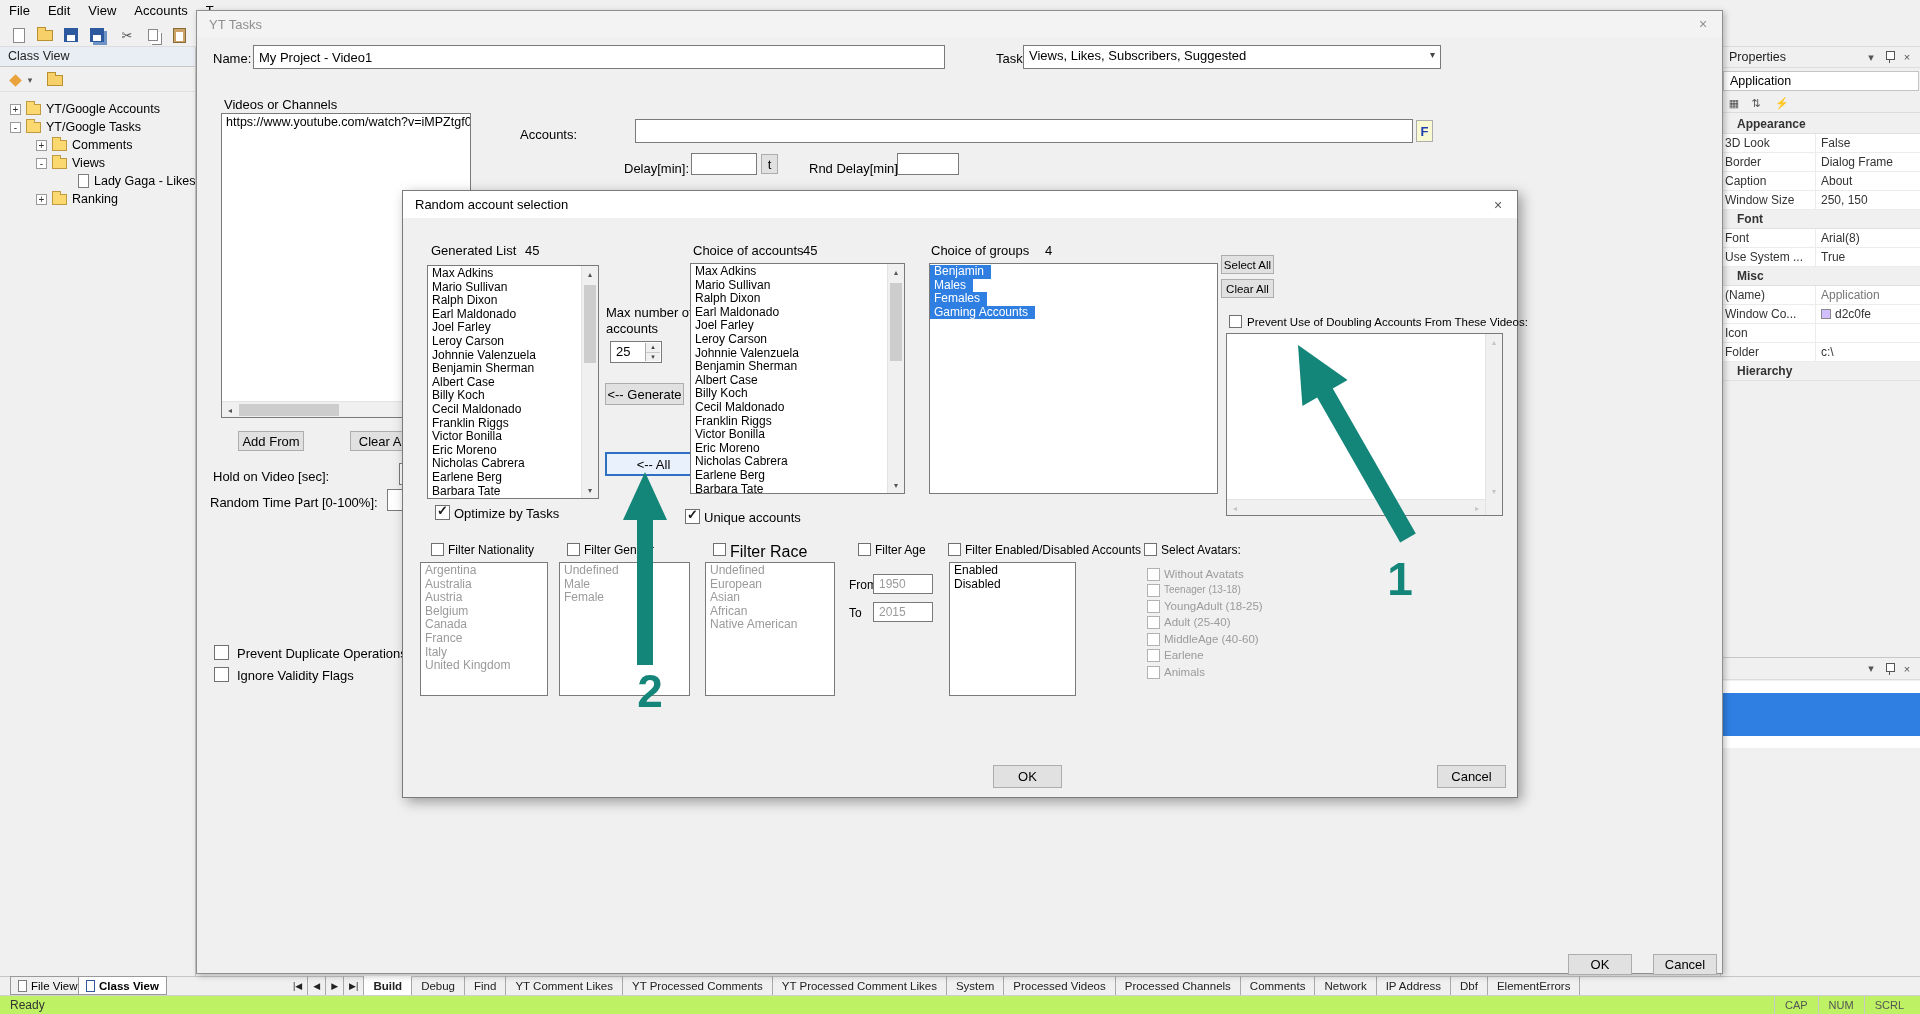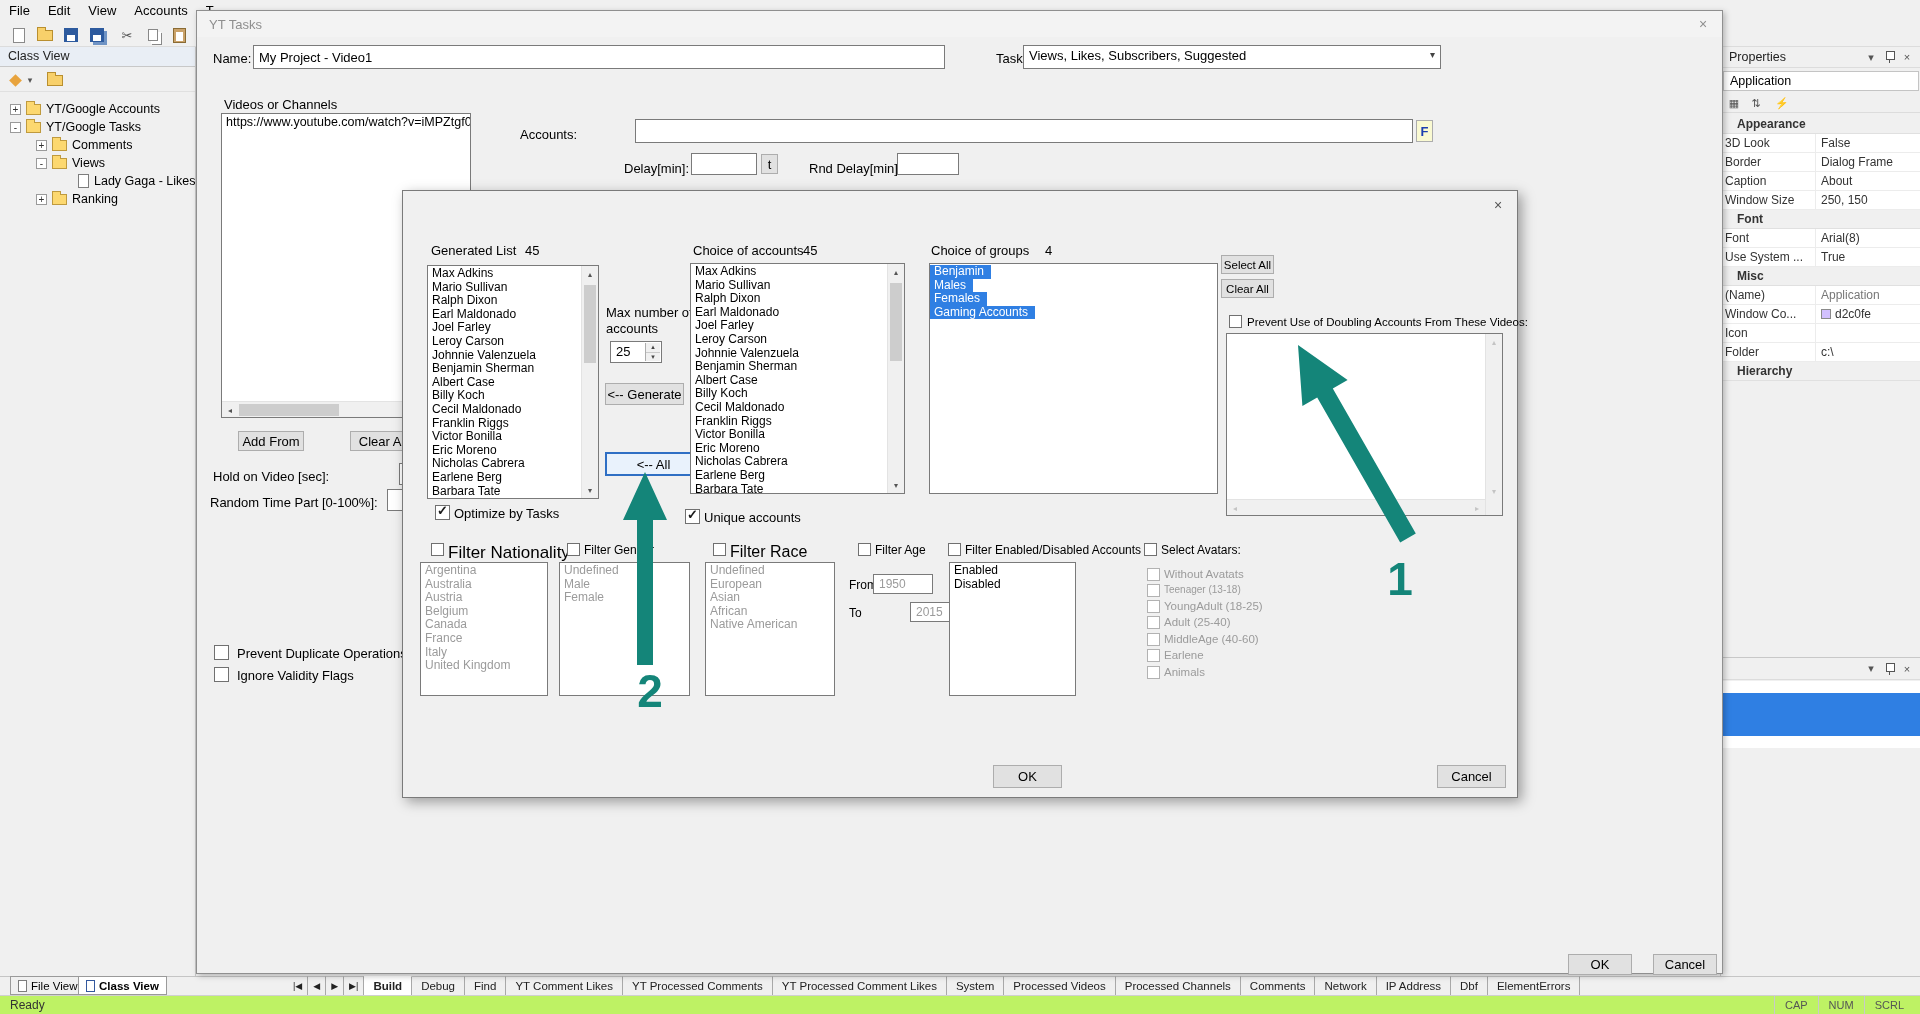--- a/index.html
+++ b/index.html
@@ -271,20 +271,23 @@
     <div class="cb" style="left:17px;top:634px"></div>
     <span class="lbl" style="left:40px;top:635px">Prevent Duplicate Operations</span>
     <div class="cb" style="left:17px;top:656px"></div>
     <span class="lbl" style="left:40px;top:657px">Ignore Validity Flags</span>
 
     <div class="btn" style="left:1371px;top:943px;width:64px;height:21px">OK</div>
     <div class="btn" style="left:1456px;top:943px;width:64px;height:21px">Cancel</div>
   </div>
 
   <div class="dialog" id="random-dialog" style="left:402px;top:190px;width:1116px;height:608px;z-index:20;box-shadow:4px 4px 12px rgba(0,0,0,0.35);border-color:#7a7a7a">
+    <div class="titlebar" style="height:27px;background:#fff;color:#000">
+      <span>Random account selection</span>
+    </div>
     <div class="close-btn" style="height:27px">×</div>
 
     <span class="lbl" style="left:28px;top:52px">Generated List</span>
     <span class="lbl" style="left:122px;top:52px">45</span>
     <div class="listbox" style="left:24px;top:74px;width:172px;height:234px">
       <div class="rows has-vsb">
           <div class="li-row">Max Adkins</div>
           <div class="li-row">Mario Sullivan</div>
           <div class="li-row">Ralph Dixon</div>
           <div class="li-row">Earl Maldonado</div>
@@ -379,21 +382,21 @@
     <div class="cb" style="left:32px;top:314px">
         <span class="mark">✓</span>
       </div>
     <span class="lbl" style="left:51px;top:315px">Optimize by Tasks</span>
     <div class="cb" style="left:282px;top:318px">
         <span class="mark">✓</span>
       </div>
     <span class="lbl" style="left:301px;top:319px">Unique accounts</span>
 
     <div class="cb" style="left:28px;top:352px;width:13px;height:13px"></div>
-    <span class="lbl" style="left:45px;top:352px;font-size:17px">Filter Nationality</span>
+    <span class="lbl" style="left:45px;top:352px;font-size:12px">Filter Nationality</span>
     <div class="listbox li-gray" style="left:17px;top:371px;width:128px;height:134px">
       <div class="rows">
           <div class="li-row">Argentina</div>
           <div class="li-row">Australia</div>
           <div class="li-row">Austria</div>
           <div class="li-row">Belgium</div>
           <div class="li-row">Canada</div>
           <div class="li-row">France</div>
           <div class="li-row">Italy</div>
           <div class="li-row">United Kingdom</div>
@@ -420,21 +423,21 @@
           <div class="li-row">African</div>
           <div class="li-row">Native American</div>
         </div>
     </div>
 
     <div class="cb" style="left:455px;top:352px;width:13px;height:13px"></div>
     <span class="lbl" style="left:472px;top:352px;font-size:12px">Filter Age</span>
     <span class="lbl" style="left:446px;top:387px;font-size:12px">From</span>
     <input class="tb" style="left: 470px; top: 383px; width: 60px; height: 20px; color: rgb(155, 155, 155); font-size: 12px;" value="1950">
     <span class="lbl" style="left:446px;top:415px;font-size:12px">To</span>
-    <input class="tb" style="left: 470px; top: 411px; width: 60px; height: 20px; color: rgb(155, 155, 155); font-size: 12px; margin-left: 37px;" value="2015">
+    <input class="tb" style="left: 470px; top: 411px; width: 60px; height: 20px; color: rgb(155, 155, 155); font-size: 12px;" value="2015">
 
     <div class="cb" style="left:545px;top:352px;width:13px;height:13px"></div>
     <span class="lbl" style="left:562px;top:352px;font-size:12px">Filter Enabled/Disabled Accounts</span>
     <div class="listbox" style="left:546px;top:371px;width:127px;height:134px">
       <div class="rows">
           <div class="li-row">Enabled</div>
           <div class="li-row">Disabled</div>
         </div>
     </div>
 

